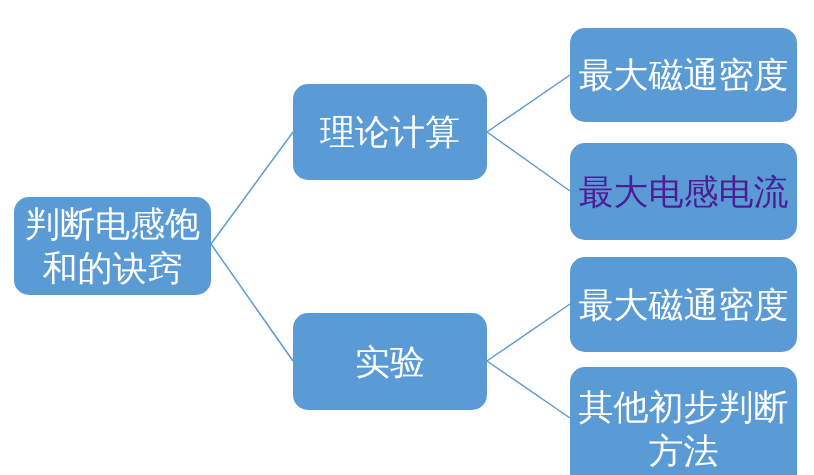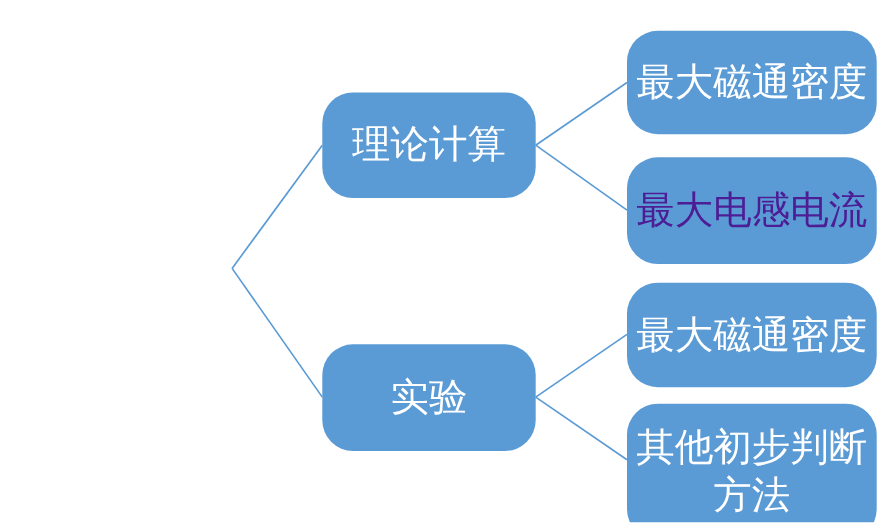--- a/index.html
+++ b/index.html
@@ -18,21 +18,21 @@
   .connectors {
     position: absolute;
     left: 0;
     top: 0;
     width: 814px;
     height: 475px;
   }
   .node {
     position: absolute;
     background: #5B9BD5;
-    border-radius: 28px;
+    border-radius: 15px;
     color: #ffffff;
     font-size: 35px;
     line-height: 1.25;
     display: flex;
     align-items: center;
     justify-content: center;
     text-align: center;
     padding: 4px 4px;
     box-sizing: border-box;
     overflow: hidden;
@@ -52,20 +52,23 @@
 
   <svg class="connectors" viewBox="0 0 814 475" xmlns="http://www.w3.org/2000/svg">
     <line class="connector" x1="211" y1="244" x2="293" y2="132" stroke-width="1.5" stroke="#5B9BD5"></line>
     <line class="connector" x1="211" y1="244" x2="293" y2="361" stroke-width="1.5" stroke="#5B9BD5"></line>
     <line class="connector" x1="487" y1="132" x2="570" y2="75" stroke-width="1.5" stroke="#5B9BD5"></line>
     <line class="connector" x1="487" y1="132" x2="570" y2="191" stroke-width="1.5" stroke="#5B9BD5"></line>
     <line class="connector" x1="487" y1="361" x2="570" y2="304" stroke-width="1.5" stroke="#5B9BD5"></line>
     <line class="connector" x1="487" y1="361" x2="570" y2="418" stroke-width="1.5" stroke="#5B9BD5"></line>
   </svg>
 
+  <div class="node node-root" style="background: rgb(91, 155, 213); color: rgb(255, 255, 255);">
+    <span>判断电感饱和的诀窍</span>
+  </div>
 
   <div class="node node-b2" style="background: rgb(91, 155, 213); color: rgb(255, 255, 255);">
     <span>实验</span>
   </div>
 
   <div class="node node-b1" style="background: rgb(91, 155, 213); color: rgb(255, 255, 255);">
     <span>理论计算</span>
   </div>
 
   <div class="node node-l1" style="background: rgb(91, 155, 213); color: rgb(255, 255, 255);">

